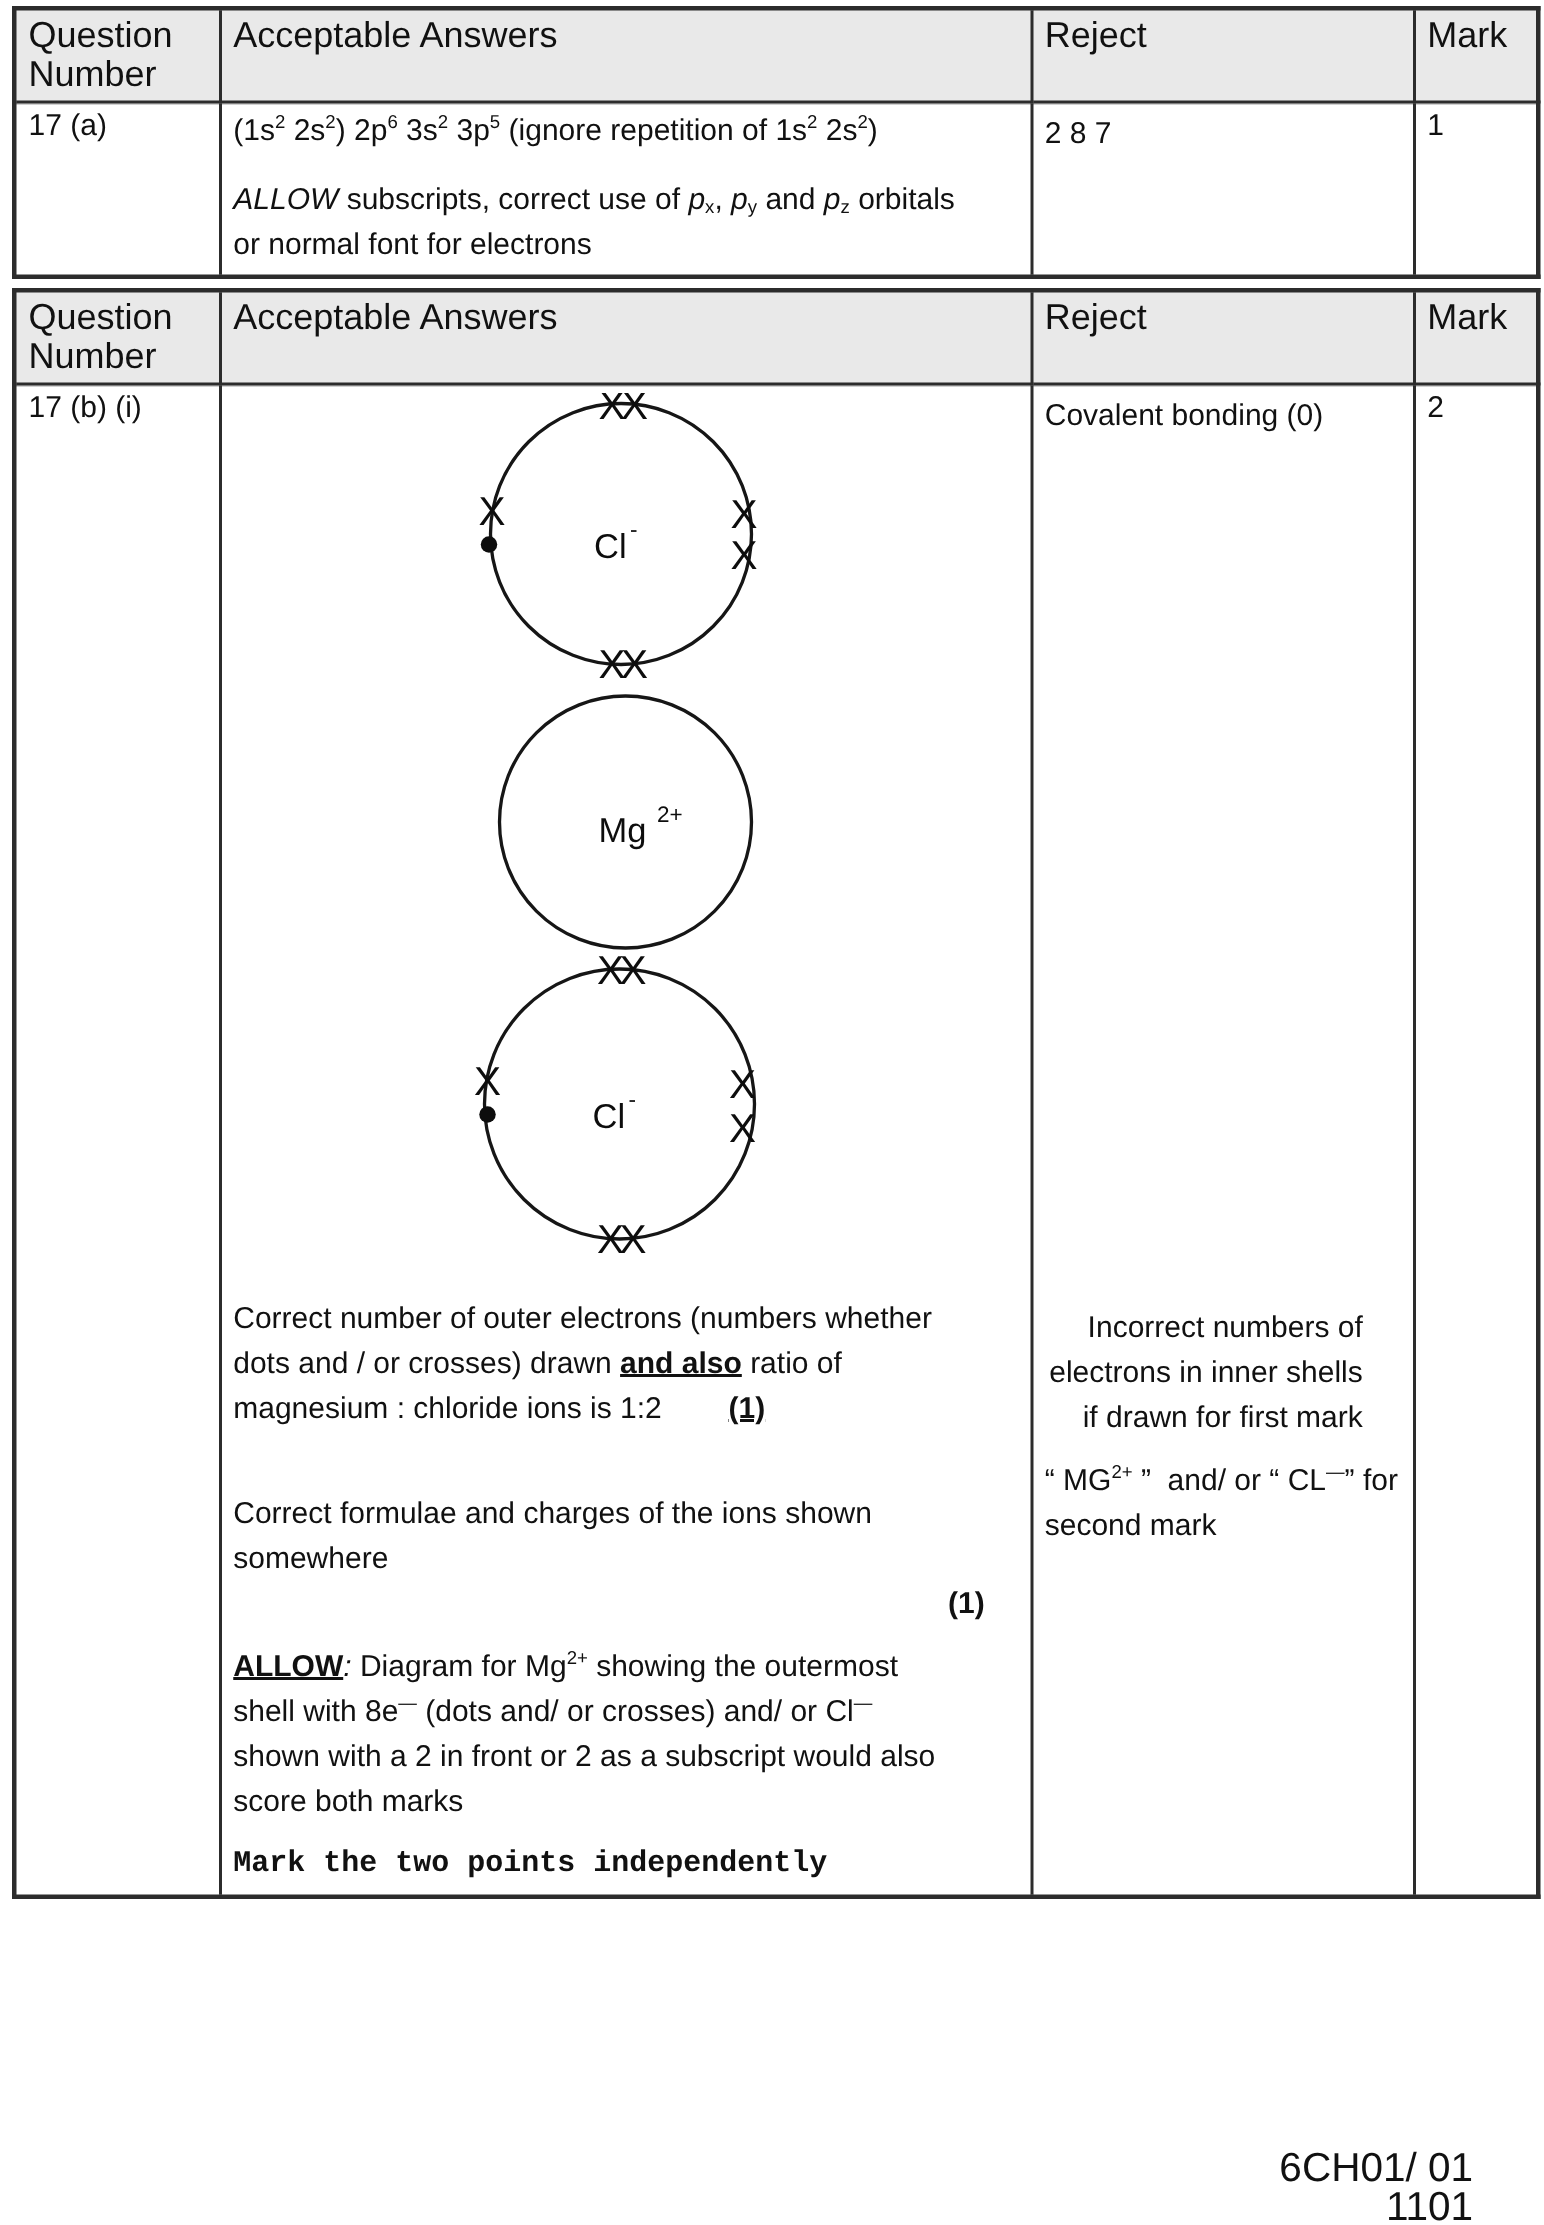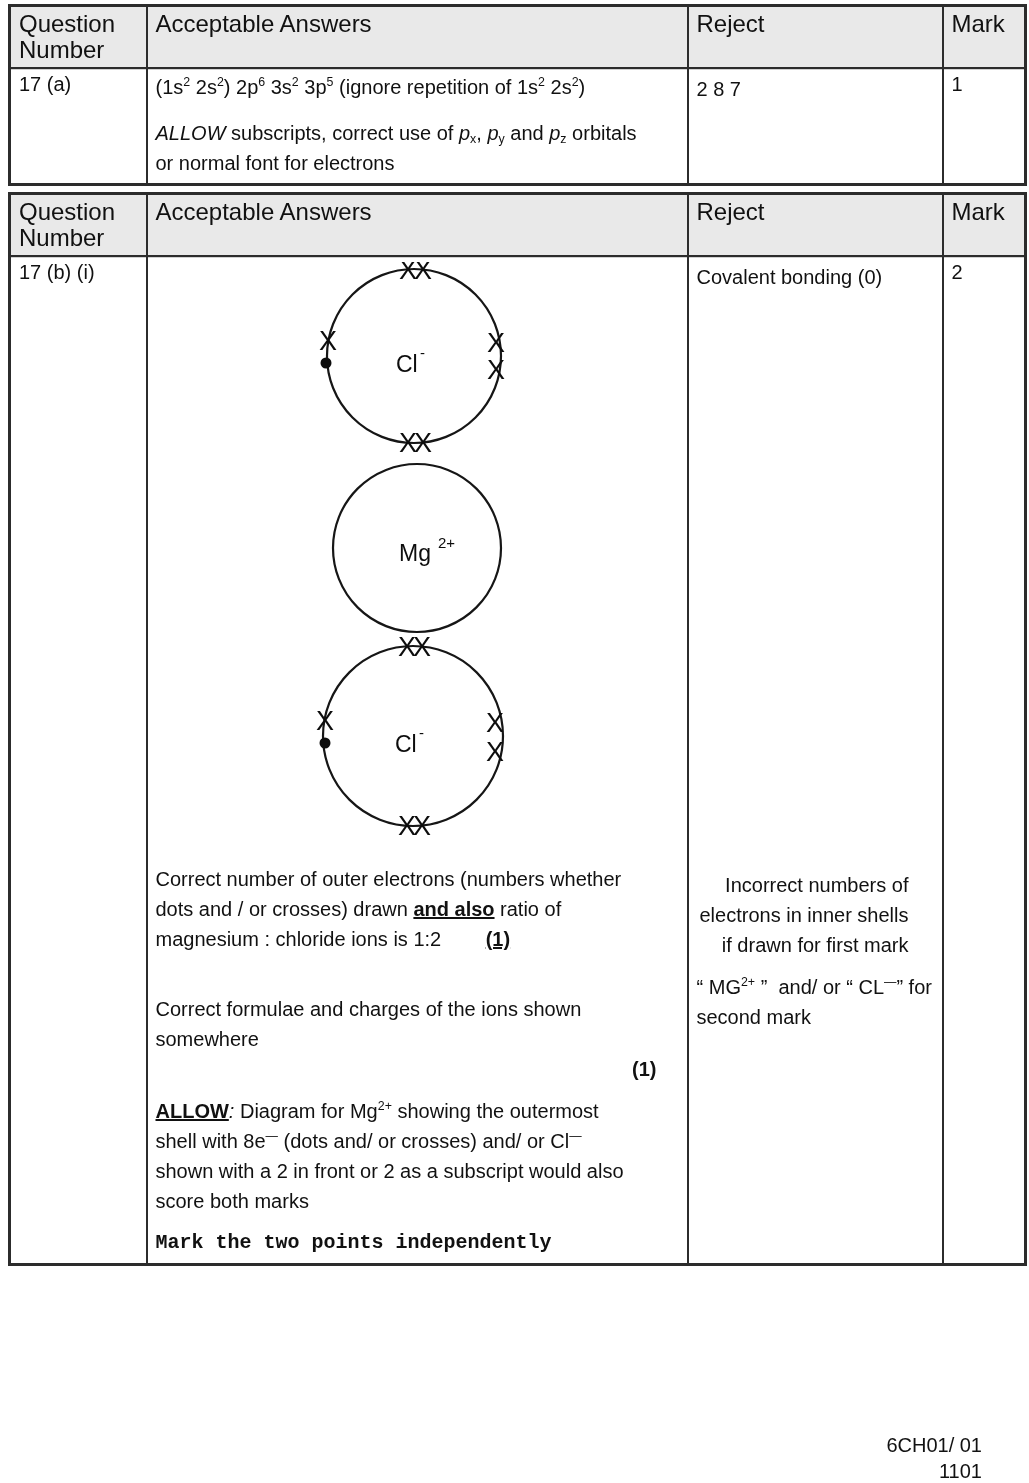--- a/index.html
+++ b/index.html
@@ -56,21 +56,21 @@
   svg.diagram { display:block; margin-top:2px; }
   .shell { fill:none; stroke:#161616; stroke-width:2.2px; }
   .dot { fill:#0d0d0d; stroke:none; }
   .x { font-size:27px; fill:#0d0d0d; text-anchor:middle; }
   .xpair { letter-spacing:-3px; }
   .ion { font-size:23px; fill:#0d0d0d; }
   .ionsup { font-size:15px; fill:#0d0d0d; }
 
   .footer {
     position:absolute; top:1432px; right:47px; text-align:right;
-    font-size:20px; line-height:26px;
+    font-size:27px; line-height:26px;
   }
 </style>
 </head>
 <body>
 
 <div class="page">
 
   <table class="ms" style="top:4px">
     <colgroup>
         <col class="c1">

